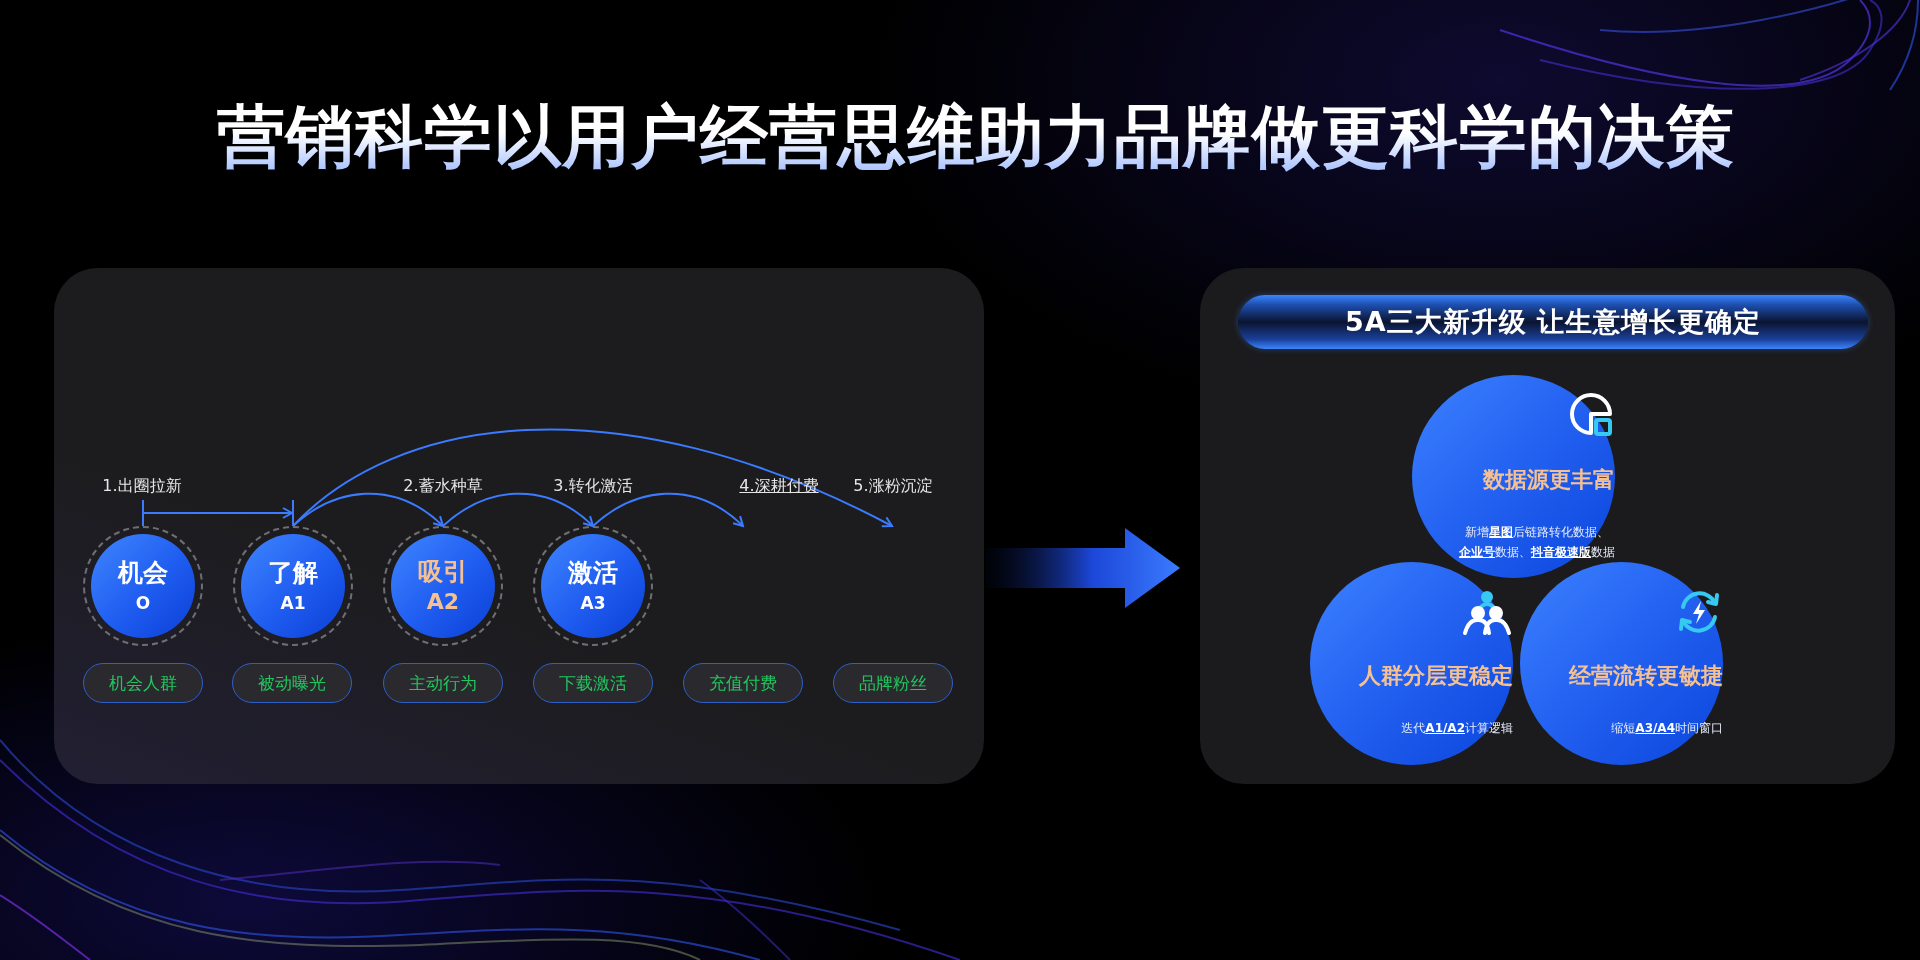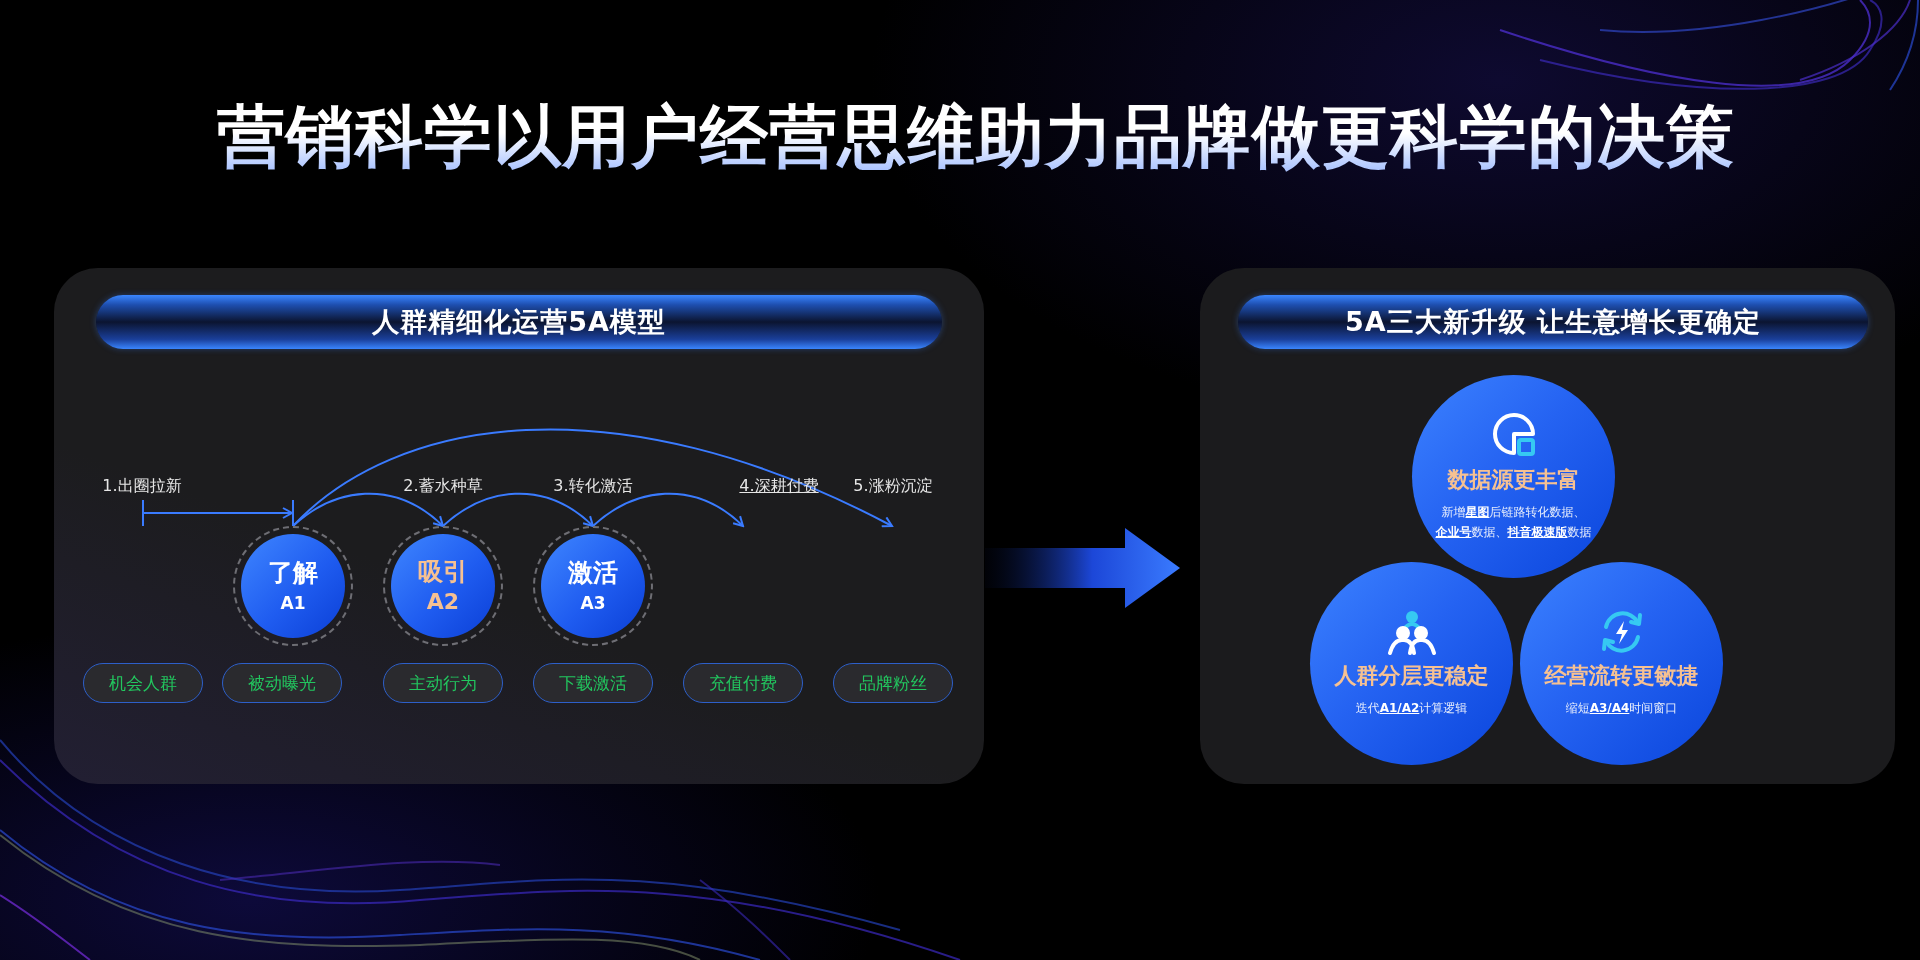--- a/index.html
+++ b/index.html
@@ -47,21 +47,21 @@
       border-radius: 20px; border: 1.5px solid #2d5fc9; background: #2a2a2e;
       display: flex; align-items: center; justify-content: center; font-size: 17px; color: #22c55e; }
 
     .upgrade-arrow { position: absolute; left: 985px; top: 528px; width: 195px; height: 80px; }
     .upgrade-arrow .label { position: absolute; left: 0; top: 0; width: 160px; height: 80px;
       display: flex; align-items: center; justify-content: center;
       font-size: 20px; font-weight: bold; color: #fff; padding-left: 20px; }
 
     .feature { position: absolute; border-radius: 50%;
       background: linear-gradient(135deg, #3c82ff 0%, #2563f2 45%, #0a45dc 100%);
-      display: flex; flex-direction: column; align-items: center; }
+      display: flex; flex-direction: column; align-items: flex-end; gap: 20px; }
     .feature .ficon { margin-top: 0; }
     .feature .ftitle { font-size: 22px; font-weight: bold; color: #f6c192; margin-top: 6px; white-space: nowrap; }
     .feature .fdesc { font-size: 12px; color: #e8eefc; margin-top: 8px; text-align: center; line-height: 1.65; white-space: nowrap; }
     .feature .fdesc b { color: #fff; font-weight: bold; text-decoration: underline; }
     .f-top { left: 1412px; top: 375px; width: 203px; height: 203px; justify-content: center; }
     .f-left { left: 1310px; top: 562px; width: 203px; height: 203px; justify-content: center; }
     .f-right { left: 1520px; top: 562px; width: 203px; height: 203px; justify-content: center; }
   </style>
 </head>
 <body>
@@ -81,21 +81,20 @@
       <path d="M0 895 C40 920 70 945 90 960" stroke="#6a28c8" opacity="0.8"></path>
       <path d="M220 880 C330 870 420 855 500 865" stroke="#4a2ab0" opacity="0.6"></path>
       <path d="M700 880 C740 910 770 940 790 960" stroke="#3a2ab8" opacity="0.6"></path>
     </g>
   </svg>
 </div>
 
 <h1 class="title">营销科学以用户经营思维助力品牌做更科学的决策</h1>
 
 <section class="panel panel-left">
-  <div class="bar bar-left">人群精细化运营5A模型</div>
 
   <svg class="flow-svg" width="930" height="516">
     <defs>
       <marker id="ah" viewBox="0 0 12 12" refX="10" refY="6" markerWidth="12" markerHeight="12" orient="auto-start-reverse" markerUnits="userSpaceOnUse">
         <path d="M1 1 L10 6 L1 11" fill="none" stroke="#3a7bff" stroke-width="2"></path>
       </marker>
     </defs>
     <g fill="none" stroke="#3a7bff" stroke-width="2">
       <line x1="89" y1="232" x2="89" y2="258"></line>
       <line x1="89" y1="245" x2="238" y2="245" marker-end="url(#ah)"></line>
@@ -106,41 +105,47 @@
       <path d="M239 258 C340 150 560 110 838 258" marker-end="url(#ah)"></path>
     </g>
   </svg>
 
   <span class="step-label" style="left:88px; top:208px;">1.出圈拉新</span>
   <span class="step-label" style="left:389px; top:208px;">2.蓄水种草</span>
   <span class="step-label" style="left:539px; top:208px;">3.转化激活</span>
   <span class="step-label" style="left:725px; top:208px;text-decoration:underline;">4.深耕付费</span>
   <span class="step-label" style="left:839px; top:208px;">5.涨粉沉淀</span>
 
+  <div class="node" style="left:89px; top:318px;">
+    <div class="core">
+        <span class="name">机会</span>
+        <span class="code">O</span>
+      </div>
+  </div>
   <div class="node" style="left:239px; top:318px;">
     <div class="core">
         <span class="name">了解</span>
         <span class="code">A1</span>
       </div>
   </div>
   <div class="node highlight" style="left:389px; top:318px;">
     <div class="core">
         <span class="name">吸引</span>
         <span class="code">A2</span>
       </div>
   </div>
   <div class="node" style="left:539px; top:318px;">
     <div class="core">
         <span class="name">激活</span>
         <span class="code">A3</span>
       </div>
   </div>
 
   <div class="pill" style="left:89px; top:395px;">机会人群</div>
-  <div class="pill" style="left:228px; top:395px;">被动曝光</div>
+  <div class="pill" style="left:238px; top:395px;">被动曝光</div>
   <div class="pill" style="left:389px; top:395px;">主动行为</div>
   <div class="pill" style="left:539px; top:395px;">下载激活</div>
   <div class="pill" style="left:689px; top:395px;">充值付费</div>
   <div class="pill" style="left:839px; top:395px;">品牌粉丝</div>
 </section>
 
 <div class="upgrade-arrow">
   <svg width="195" height="80">
     <defs>
       <linearGradient id="ag" x1="0" y1="0" x2="1" y2="0">

